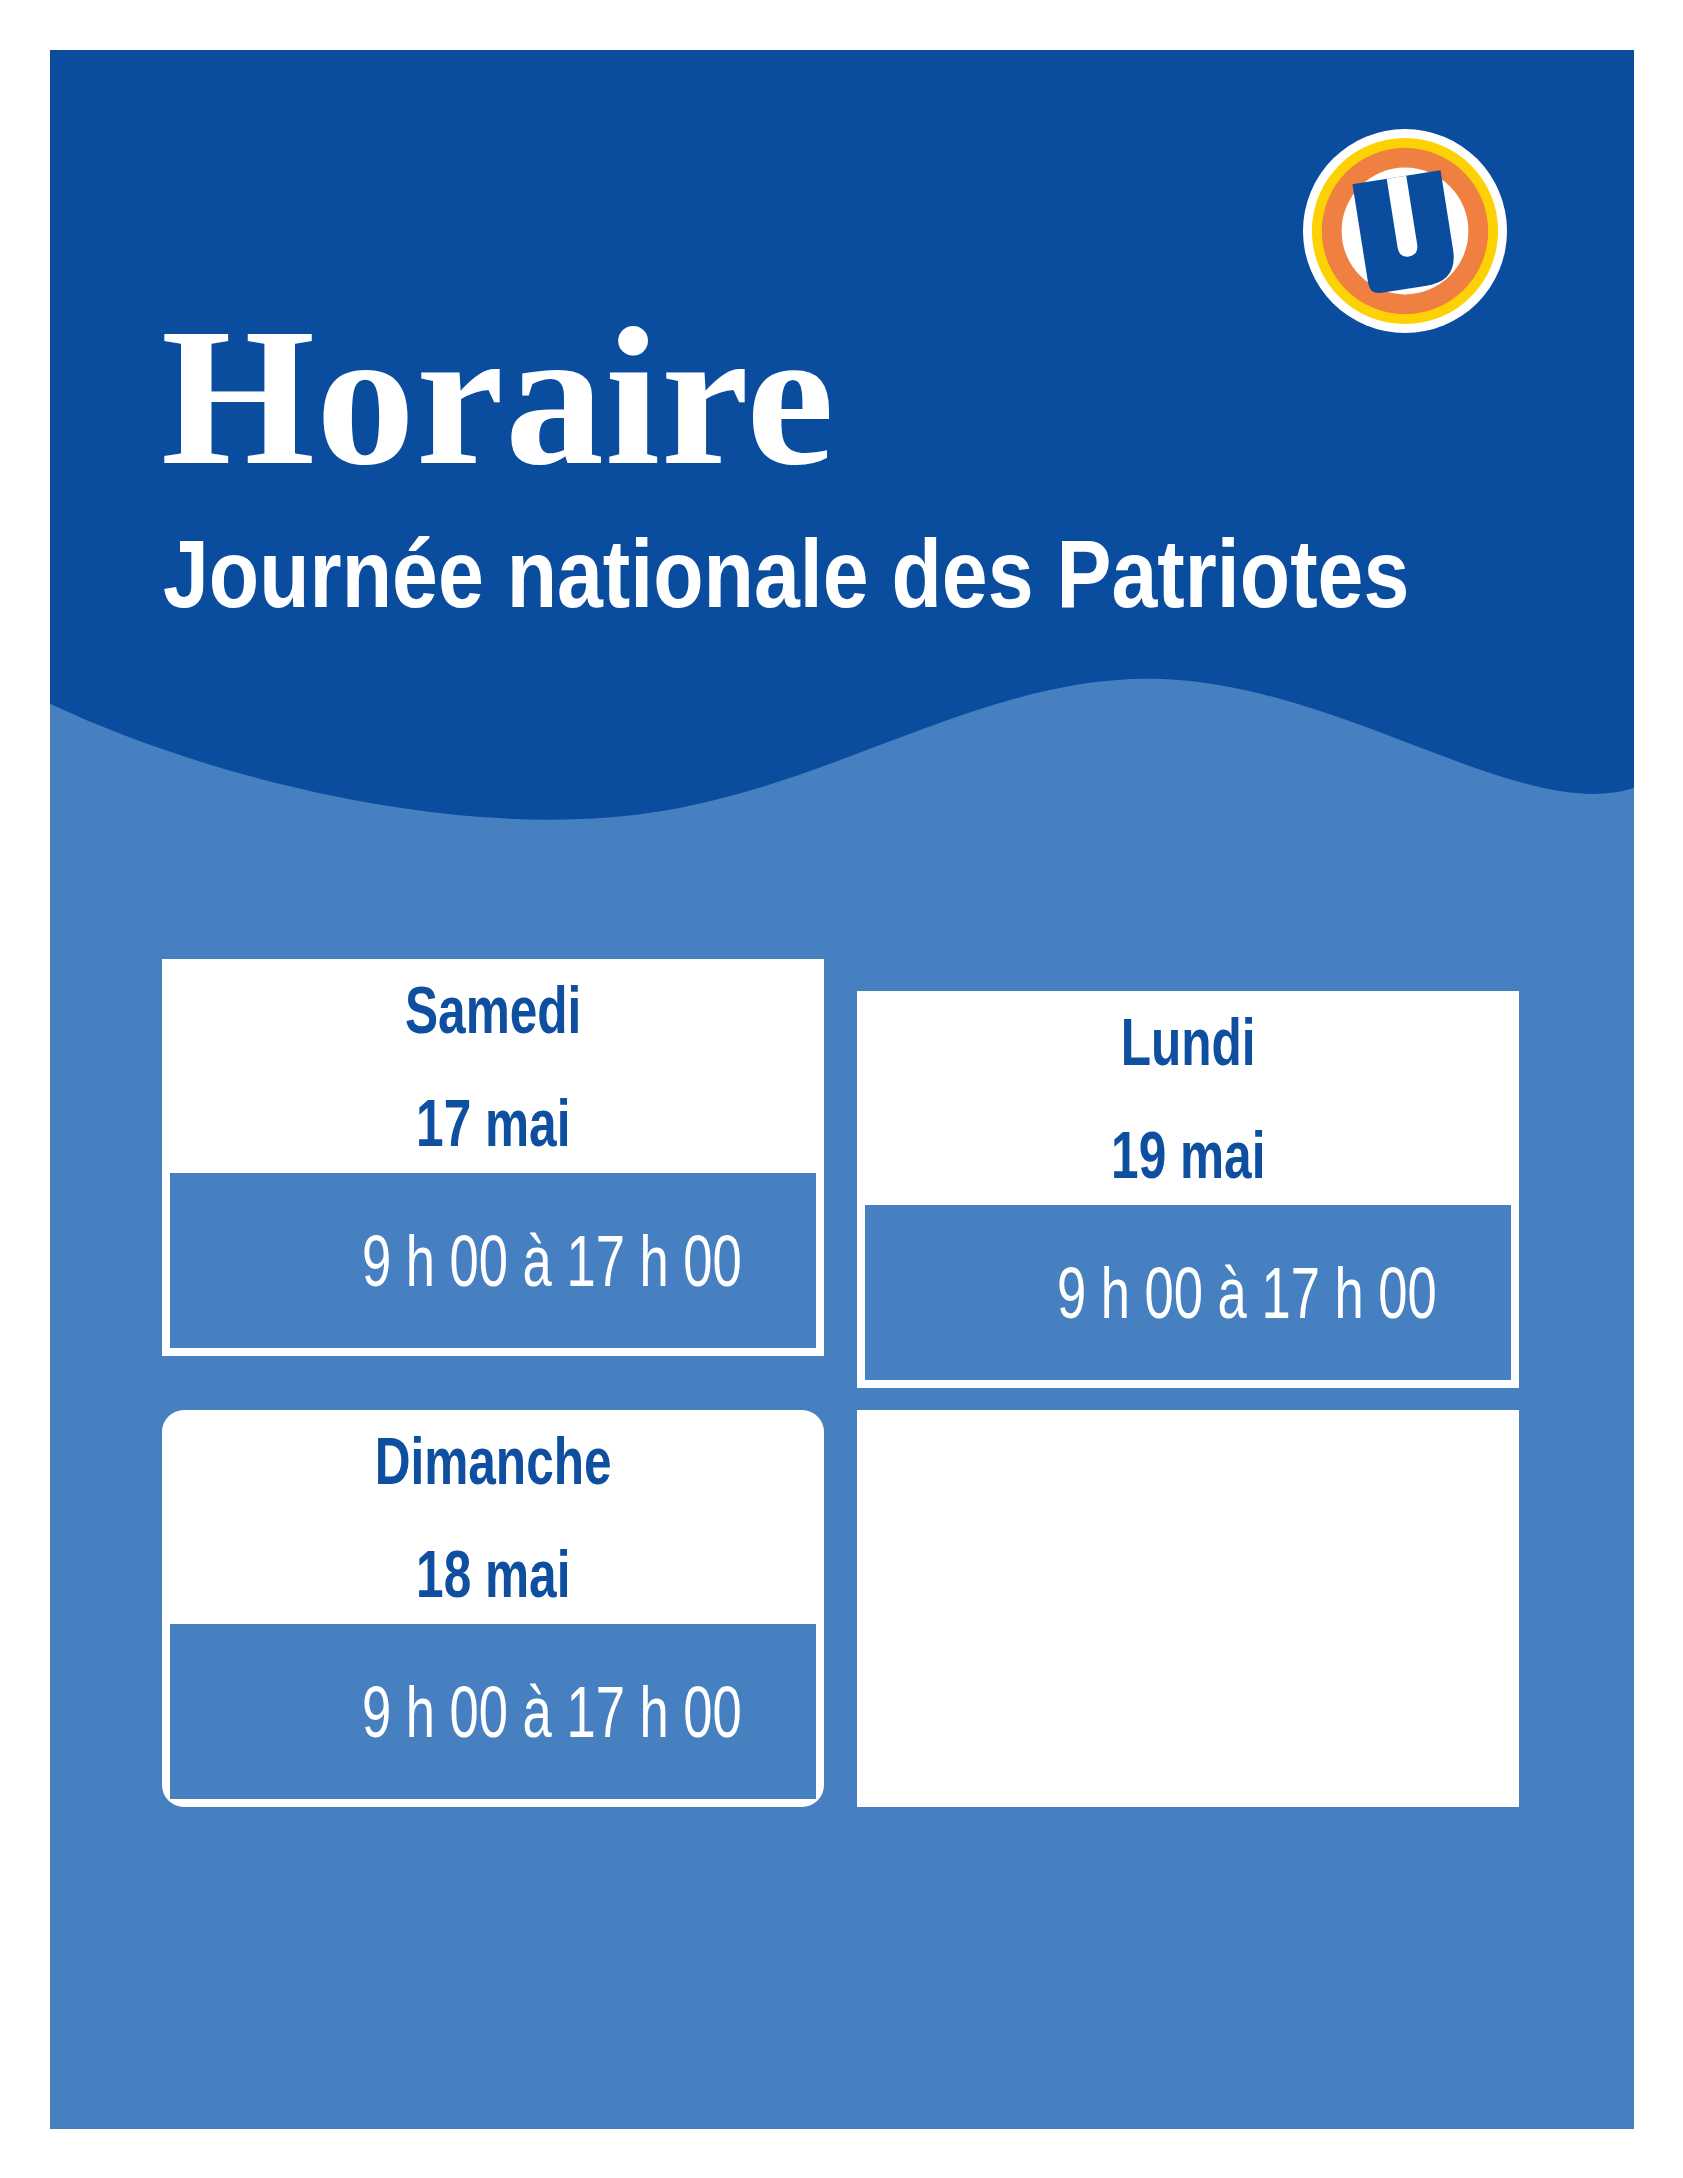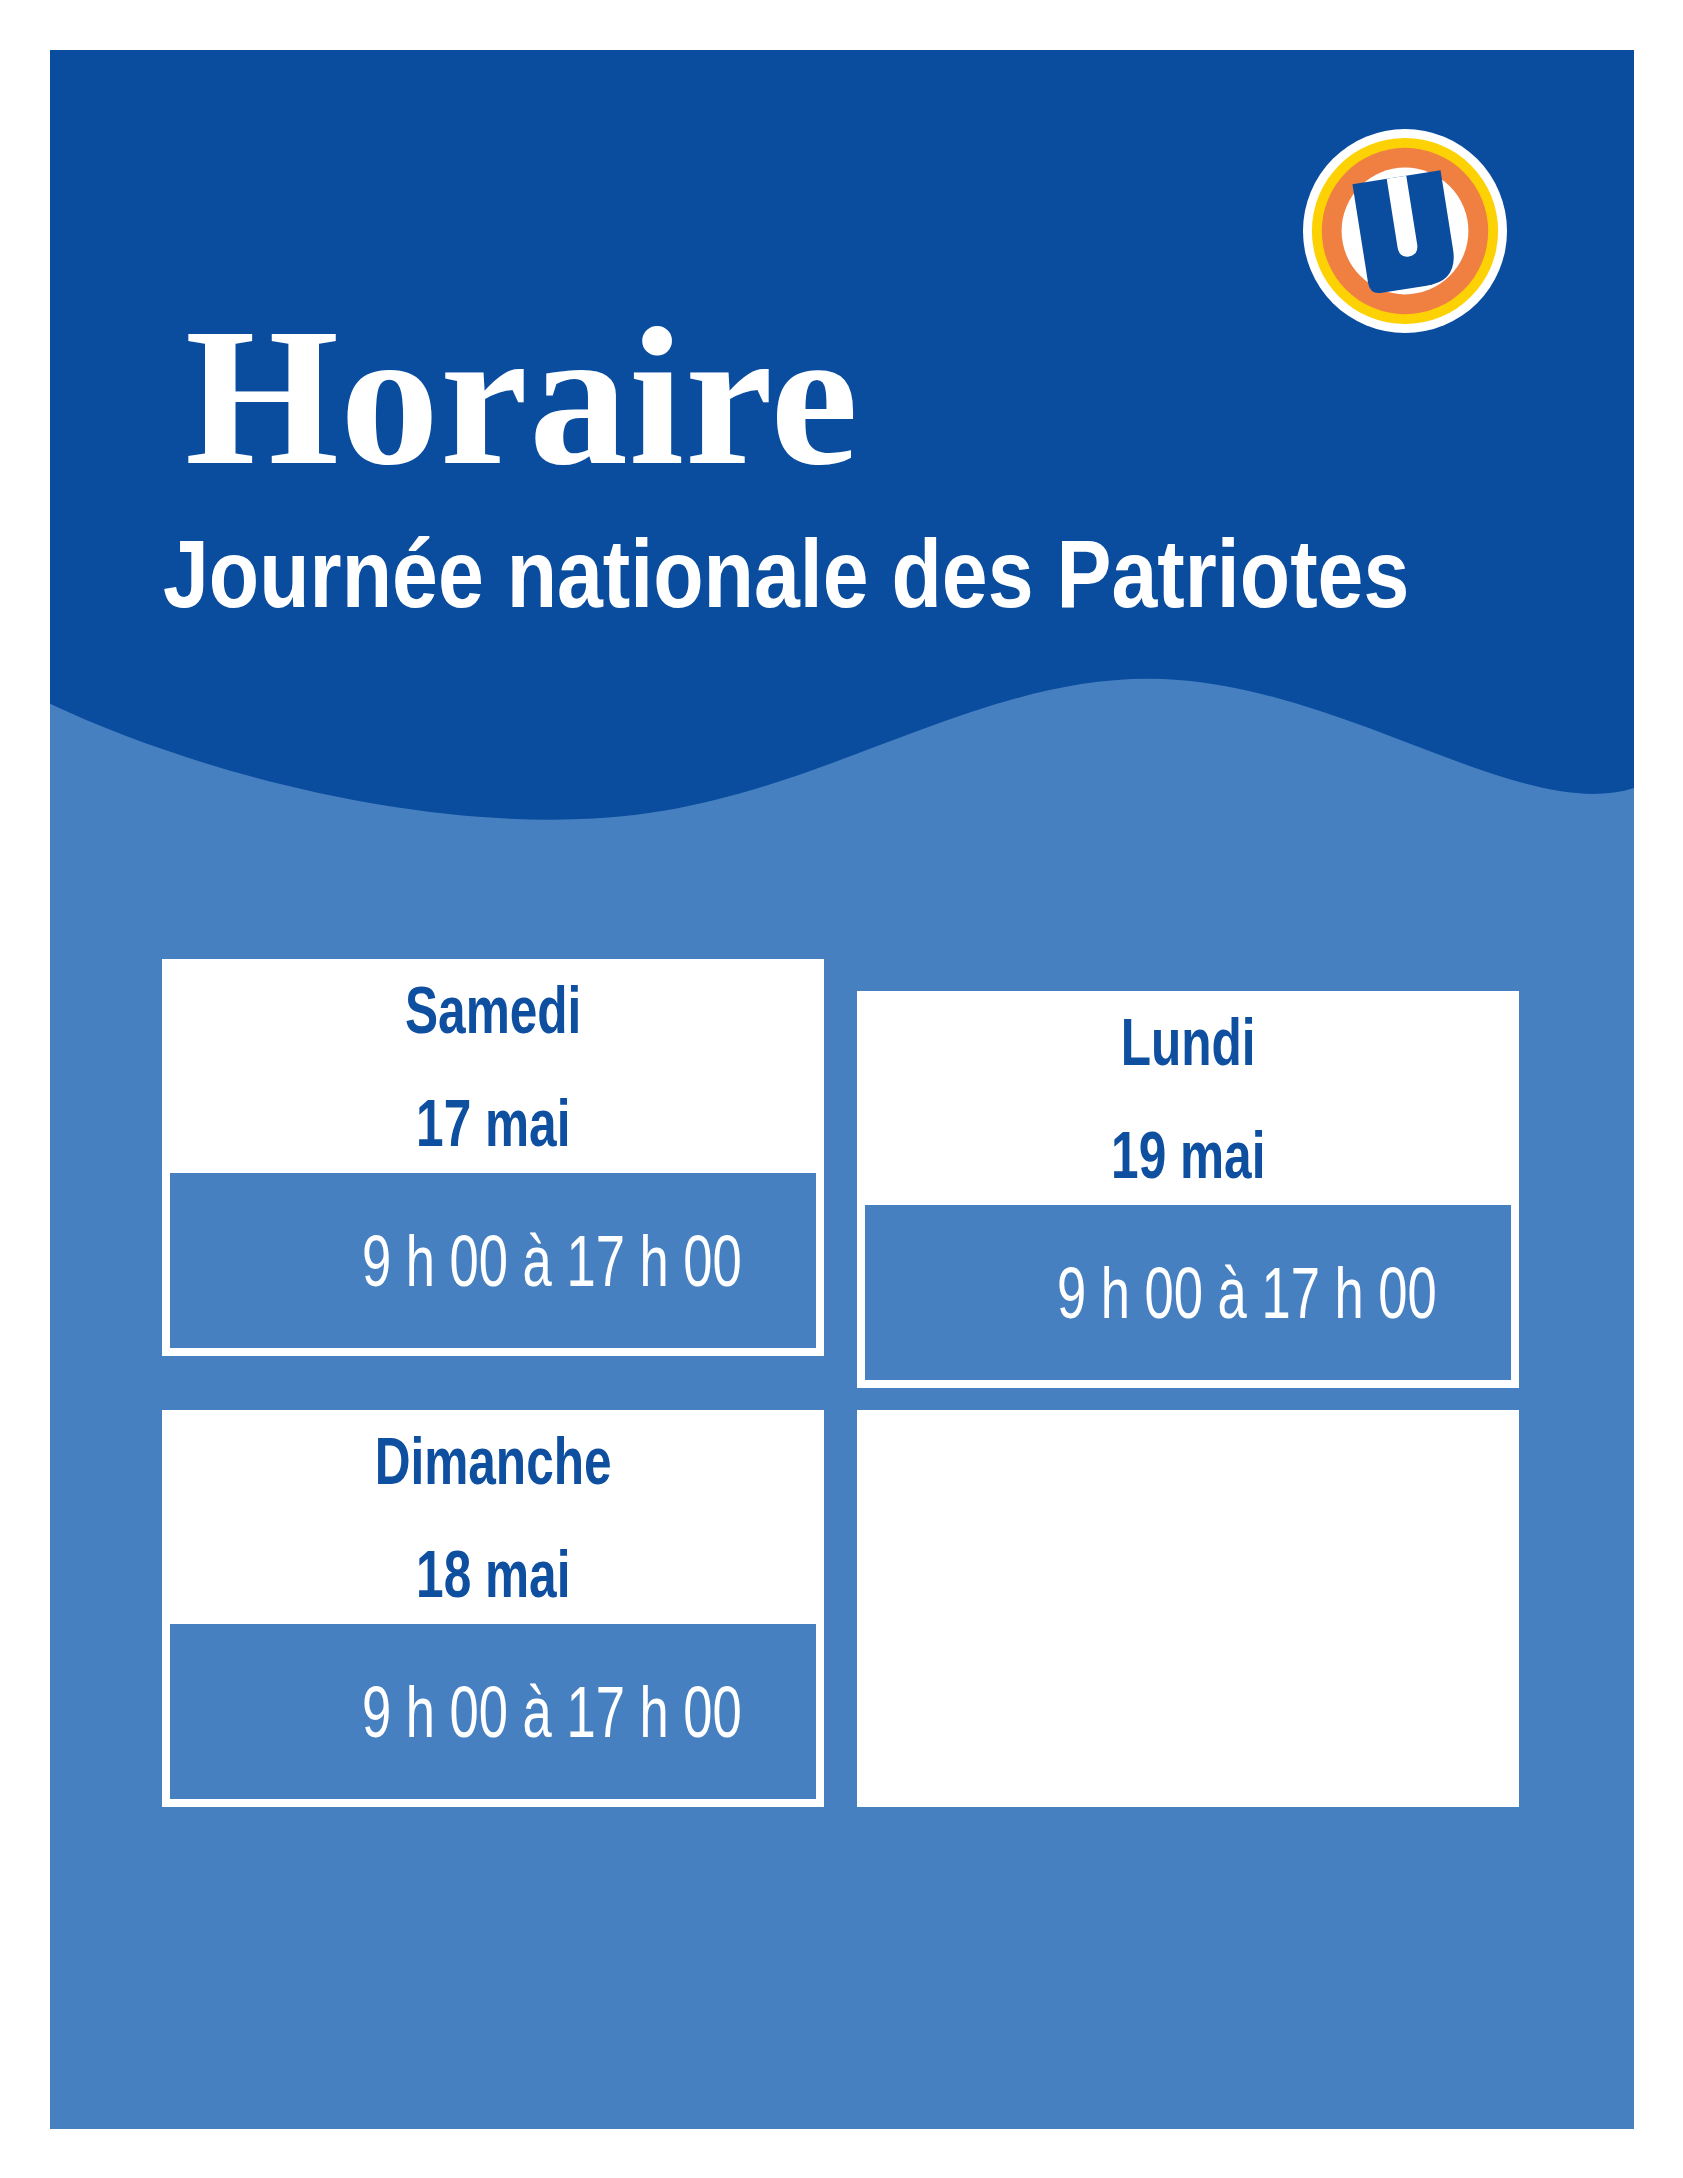--- a/index.html
+++ b/index.html
@@ -31,21 +31,20 @@
     display:block;
   }
   .wave-path{fill:var(--dark-blue);}
   .page-title{
     position:absolute;left:111px;top:248px;
     font-family:"Liberation Serif", serif;
     font-weight:700;
     font-size:198px;line-height:1;
     color:#ffffff;
     letter-spacing:1px;
-    margin-left:24px;
   }
   .page-subtitle{
     position:absolute;left:113px;top:475px;
     font-weight:700;
     font-size:97px;line-height:1;
     color:#ffffff;
     transform:scaleX(0.85);
     transform-origin:left center;
     white-space:nowrap;
   }
@@ -58,21 +57,21 @@
   .ring-orange{fill:var(--logo-orange);}
   .logo-u{fill:var(--dark-blue);}
   .logo-u-slot{fill:#ffffff;}
   .card{
     position:absolute;
     width:662px;height:397px;
     background:#ffffff;
   }
   .card.c1{left:112px;top:909px;}
   .card.c2{left:807px;top:941px;}
-  .card.c3{left:112px;top:1360px;}
+  .card.c3{left:112px;top:1360px;border-radius:22px;}
   .card.c4{left:807px;top:1360px;}
   .card-top{
     position:absolute;left:0;top:0;right:0;height:214px;
     display:flex;flex-direction:column;
     align-items:center;justify-content:center;
     color:var(--text-blue);
     gap:44px;
   }
   .card-day,.card-date{
     font-weight:700;

